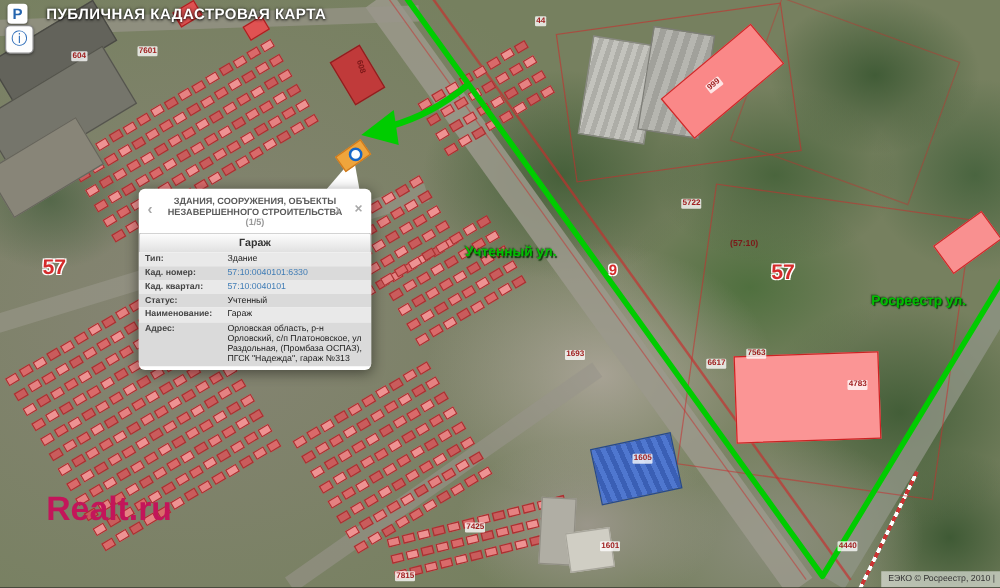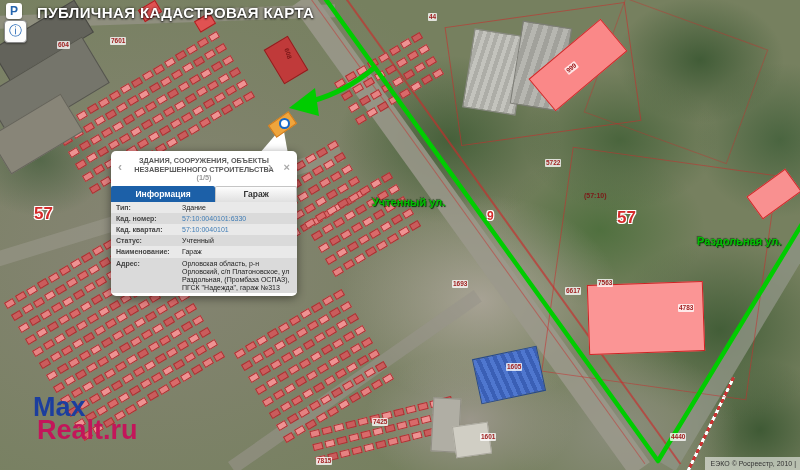--- a/index.html
+++ b/index.html
@@ -42,21 +42,21 @@
   .plain-red{font-size:6.5px;font-weight:bold;color:#7c1818;}
   .big-code{font-weight:bold;color:#d42b2b;
       text-shadow:-1px -1px 0 #fff,1px -1px 0 #fff,-1px 1px 0 #fff,1px 1px 0 #fff;}
   .street{font-size:11px;font-weight:bold;color:#00bf00;
       text-shadow:1px 1px 1px rgba(0,50,0,.95),-1px -1px 1px rgba(0,50,0,.55);}
   
   #hdr{position:absolute;left:0;top:0;right:0;height:24px;z-index:8;}
   .logo{position:absolute;left:6px;top:3px;width:16px;height:16px;background:#fff;border-radius:3px;
         color:#2565ae;font-weight:bold;font-size:12px;text-align:center;line-height:16px;
         box-shadow:0 1px 2px rgba(0,0,0,.4);}
-  .app-title{position:absolute;left:37px;top:4px;font-size:15px;font-weight:bold;color:#fff;
+  .app-title{position:absolute;left:37px;top:4px;font-size:12px;font-weight:bold;color:#fff;
         letter-spacing:.4px;text-shadow:0 1px 2px rgba(0,0,0,.85),0 0 3px rgba(0,0,0,.6);}
   #info-btn{position:absolute;left:4px;top:20px;width:21px;height:21px;background:#fdfdfd;
         border:1px solid #8a8a8a;border-radius:4px;z-index:9;text-align:center;
         color:#2b6cb9;font-size:13px;line-height:19px;box-shadow:0 1px 2px rgba(0,0,0,.35);cursor:pointer;}
   
   .popup{position:absolute;left:111px;top:151px;width:186px;background:#fff;border-radius:5px;
         box-shadow:0 2px 10px rgba(0,0,0,.45);z-index:10;overflow:hidden;}
   .popup-head{position:relative;padding:6px 20px 3px;text-align:center;}
   .popup-title{font-size:7.3px;font-weight:bold;color:#5a5a5a;line-height:8.5px;}
   .pager{color:#999;font-weight:bold;font-size:7.3px;}
@@ -619,21 +619,21 @@
         <span class="chip" style="left: 372px; top: 418px; transform: none;">7425</span>
         <span class="chip" style="left: 480px; top: 433px; transform: none;">1601</span>
         <span class="chip" style="left: 670px; top: 433px; transform: none;">4440</span>
         <span class="chip" style="left: 316px; top: 457px; transform: none;">7815</span>
         <span class="plain-red" style="left: 283px; top: 50px; transform: rotate(72deg);">608</span>
         <span class="big-code" style="left: 34px; top: 204px; font-size: 17px;">57</span>
         <span class="big-code" style="left: 487px; top: 209px; font-size: 12px;">9</span>
         <span class="big-code" style="left: 617px; top: 208px; font-size: 17px;">57</span>
         <span class="plain-red" style="left: 584px; top: 192px; font-size: 7px;">(57:10)</span>
         <span class="street" style="left: 372px; top: 196px;">Учтенный ул.</span>
-        <span class="street" style="left: 697px; top: 235px;">Раздольная ул.</span>
+        <span class="street" style="left: 697px; top: 235px;">Росреестр ул.</span>
       </div>
   </div>
 
   <div id="hdr">
     <div class="logo">Р</div>
     <div class="app-title">ПУБЛИЧНАЯ КАДАСТРОВАЯ КАРТА</div>
   </div>
 
   <div id="info-btn">ⓘ</div>
 
@@ -641,21 +641,20 @@
     <div class="popup-head">
       <span class="nav prev">‹</span>
       <div class="popup-title">
         <span>ЗДАНИЯ, СООРУЖЕНИЯ, ОБЪЕКТЫ НЕЗАВЕРШЕННОГО СТРОИТЕЛЬСТВА</span>
         <span class="pager">(1/5)</span>
       </div>
       <span class="nav next">›</span>
       <span class="nav close">×</span>
     </div>
     <div class="tabs">
-      <div class="tab-active">Информация</div>
       <div class="tab-idle">Гараж</div>
     </div>
     <div class="popup-body" id="popup-rows">
         <div class="row">
           <div class="lab">Тип:</div>
           <div class="val">Здание</div>
         </div>
         <div class="row">
           <div class="lab">Кад. номер:</div>
           <div class="val link">57:10:0040101:6330</div>
@@ -673,18 +672,17 @@
           <div class="val">Гараж</div>
         </div>
         <div class="row">
           <div class="lab">Адрес:</div>
           <div class="val">Орловская область, р-н Орловский, с/п Платоновское, ул Раздольная, (Промбаза ОСПАЗ), ПГСК "Надежда", гараж №313</div>
         </div>
       </div>
   </div>
 
   <div class="wm">
-    <div class="wm-l1">Max</div>
     <div class="wm-l2">Realt.ru</div>
   </div>
 
   <div class="attr">ЕЭКО © Росреестр, 2010 |</div>
 </div>
 
 </body></html>

